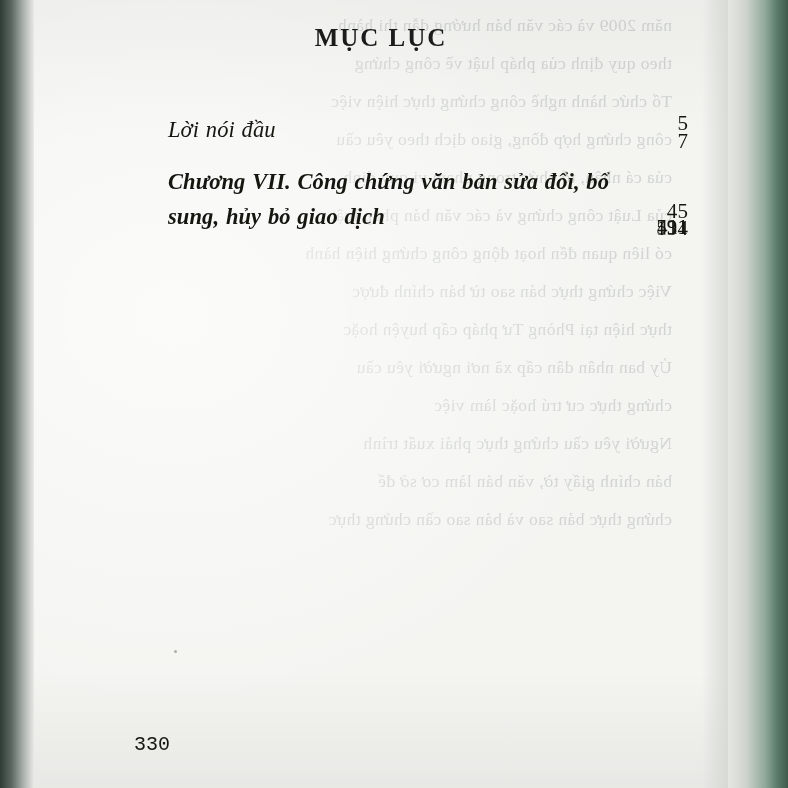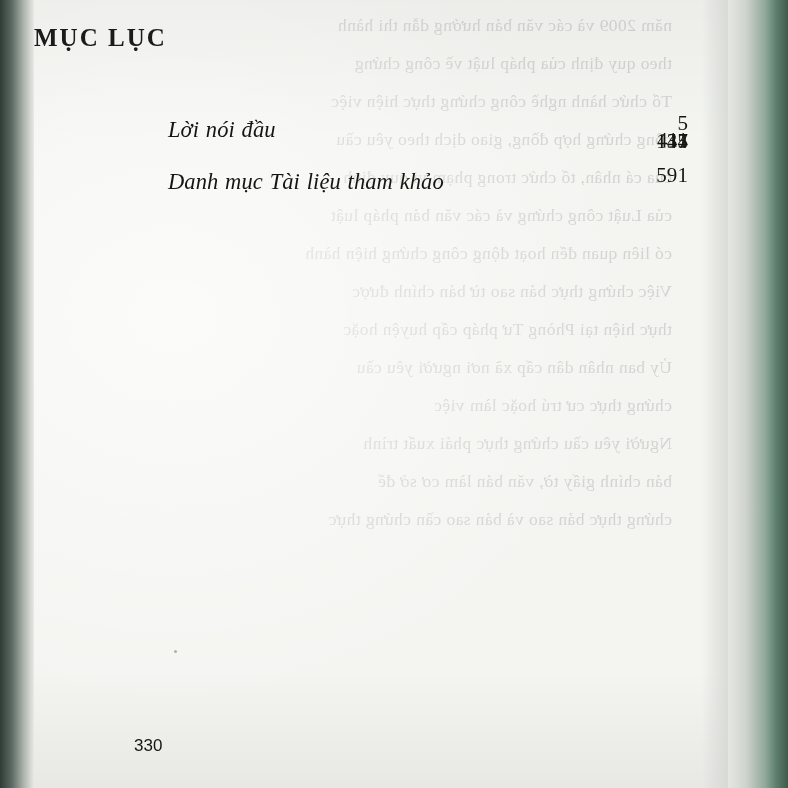--- a/index.html
+++ b/index.html
@@ -85,21 +85,21 @@
     z-index: 3;
     width: 694px;
     height: 788px;
     box-sizing: border-box;
   }
   .toc-title {
     position: absolute;
     top: 24px;
     left: 0;
     width: 694px;
-    text-align: left;
+    text-align: center;
     font-size: 25px;
     font-weight: 700;
     letter-spacing: 2px;
     color: #1b1b1b;
   }
   .toc-list {
     position: absolute;
     top: 112px;
     left: 134px;
     width: 520px;
@@ -129,22 +129,22 @@
     color: #14160f;
   }
   .toc-entry .page.p1 { bottom: 6px; }
   .toc-entry .page.p2 { bottom: 5px; }
   .toc-entry.bold .label { font-weight: 700; }
 
   .folio {
     position: absolute;
     left: 100px;
     bottom: 32px;
-    font-family: Liberation Sans, sans-serif;
-    font-size: 17px;
+    font-family: Liberation Mono, monospace;
+    font-size: 20px;
     color: #15170f;
   }
   .speck {
     position: absolute;
     width: 3px;
     height: 3px;
     background: #8c9189;
     border-radius: 50%;
     opacity: 0.7;
   }
@@ -183,33 +183,33 @@
         <div class="toc-entry">
           <span class="label">Lời nói đầu</span>
           <span class="page p1">5</span>
         </div>
 
         <div class="toc-entry bold">
           <span class="page p2">7</span>
         </div>
 
         <div class="toc-entry bold">
+          <span class="label">Chương VII. Công chứng văn bản sửa đổi, bổ sung, hủy bỏ giao dịch</span>
           <span class="page p2">45</span>
         </div>
 
         <div class="toc-entry bold">
           <span class="page p2">134</span>
         </div>
 
         <div class="toc-entry bold">
           <span class="page p1">411</span>
         </div>
 
         <div class="toc-entry">
-          <span class="label">Danh mục Tài liệu tham khảo</span>
           <span class="page p1">591</span>
         </div>
 
       </div>
 
       <div class="speck" style="left:140px; top:650px;"></div>
 
       <div class="folio">330</div>
 
     </div>

